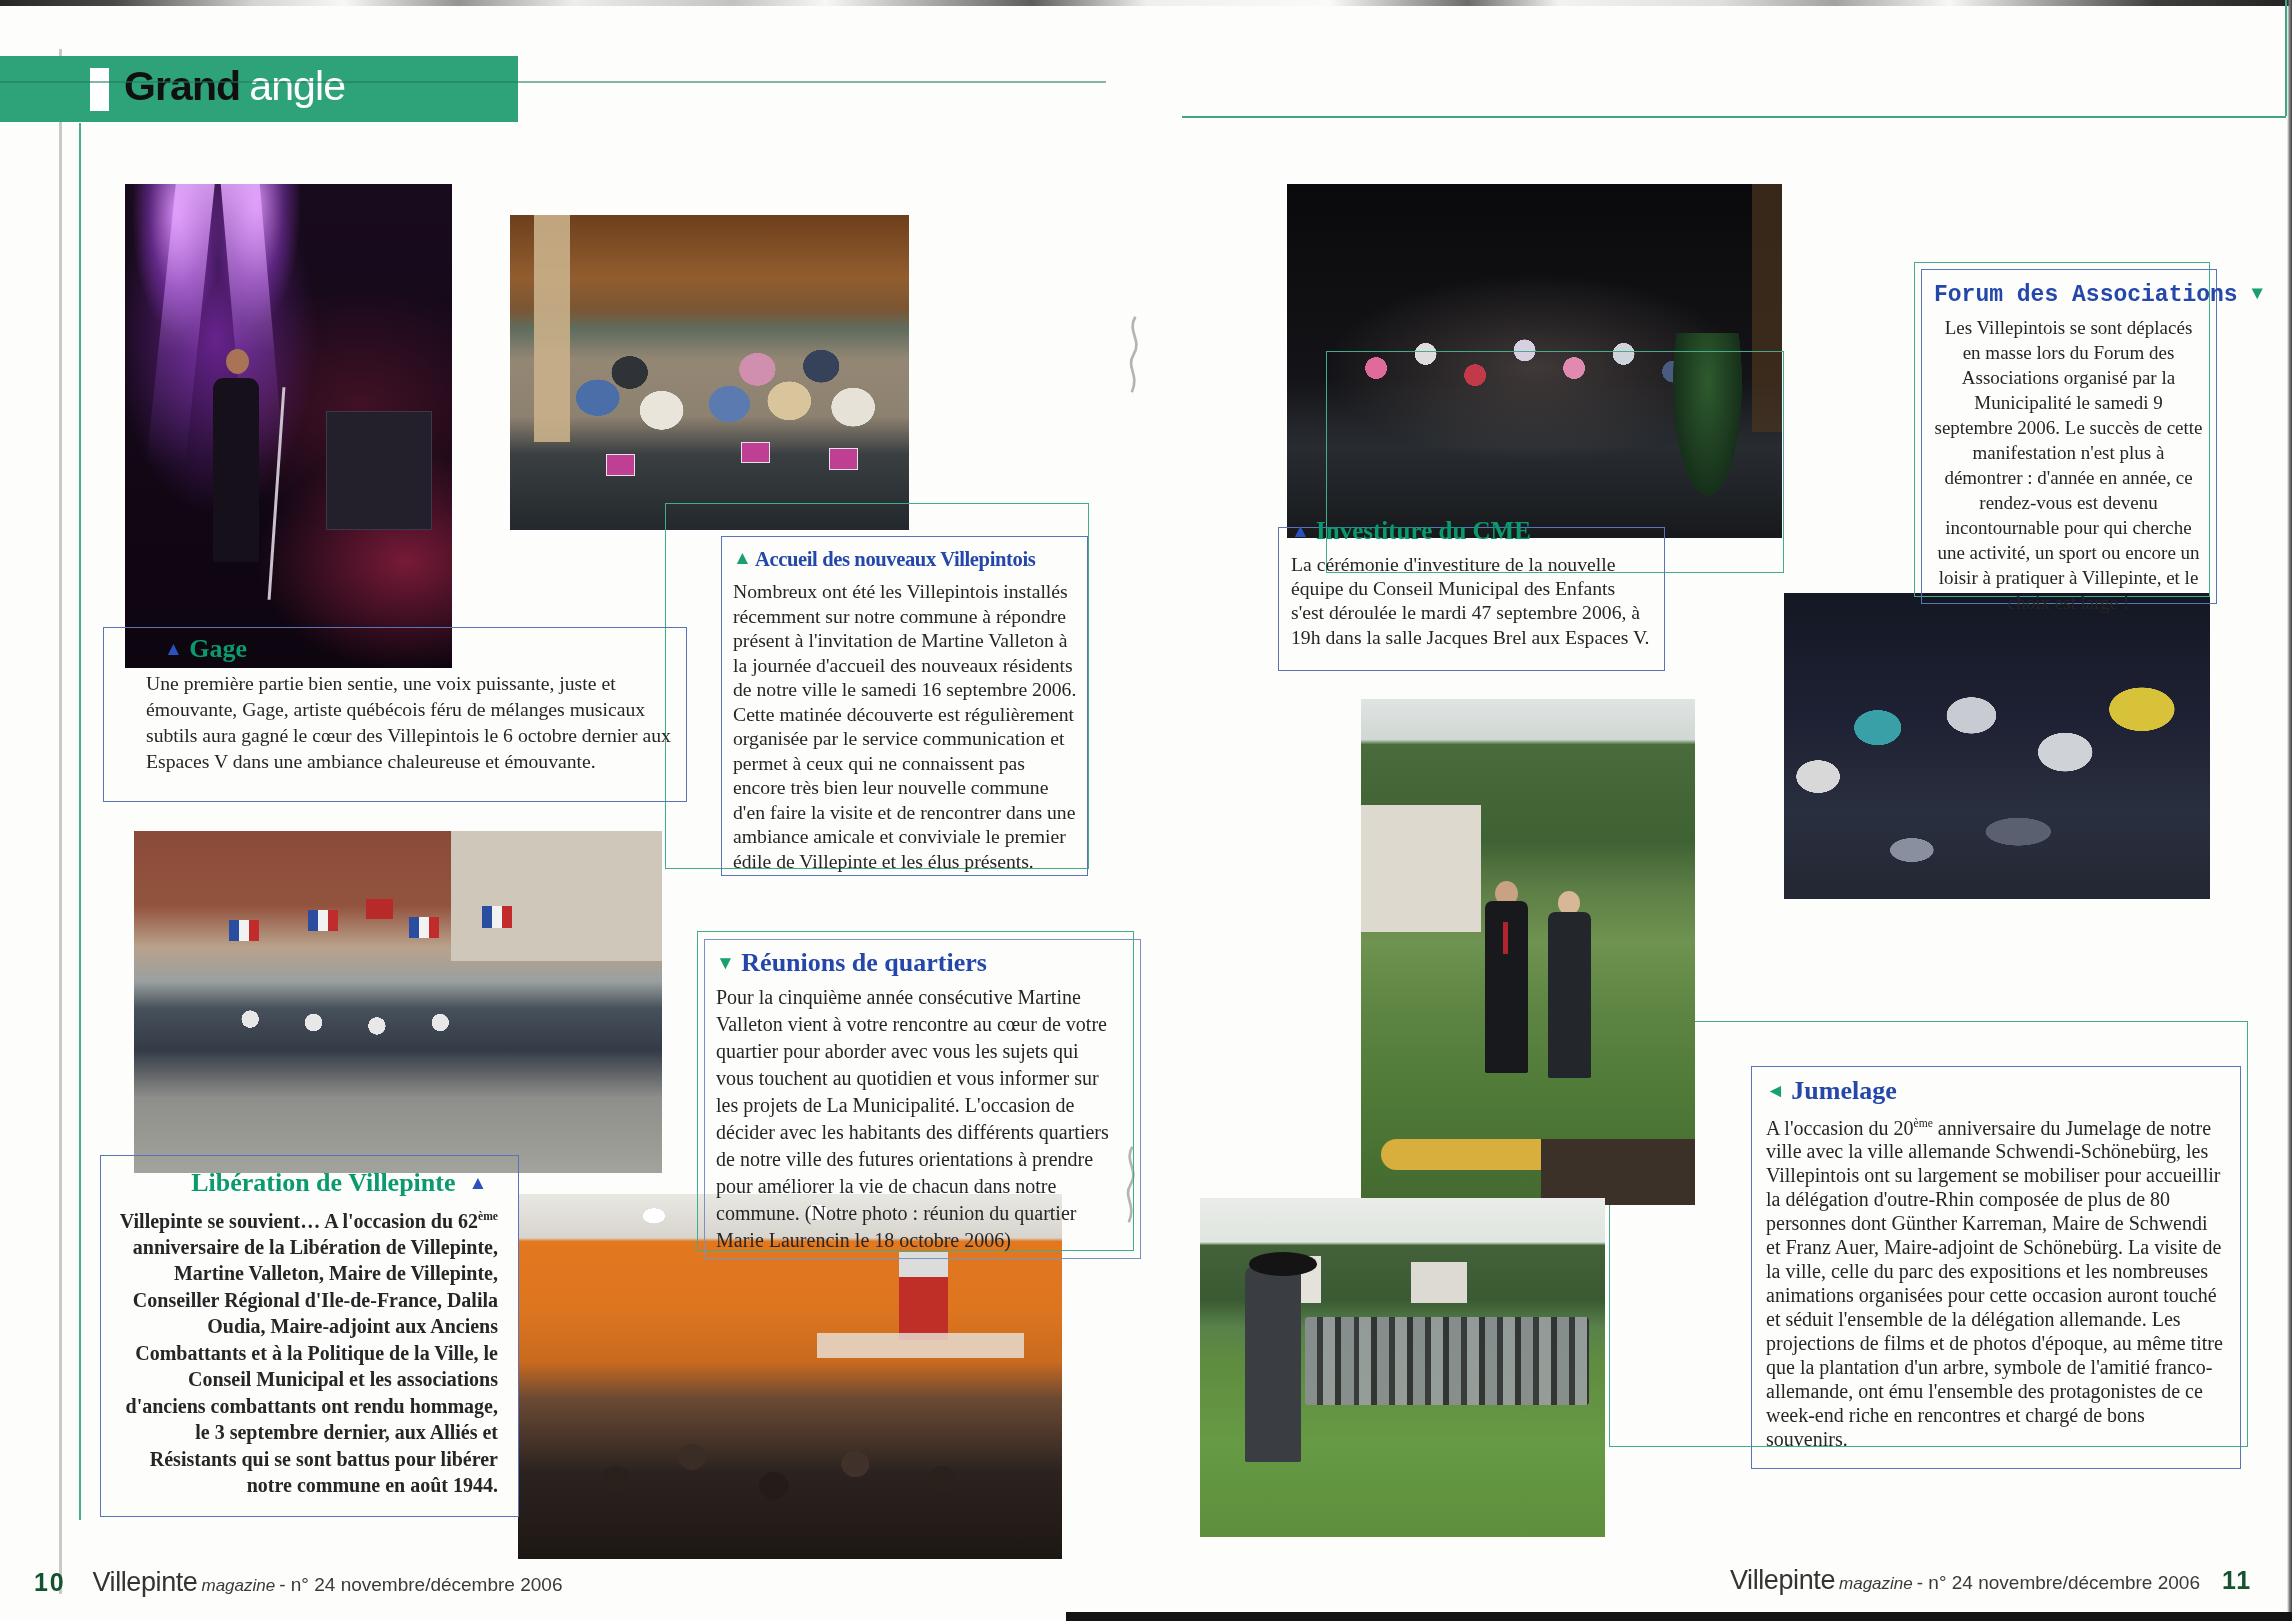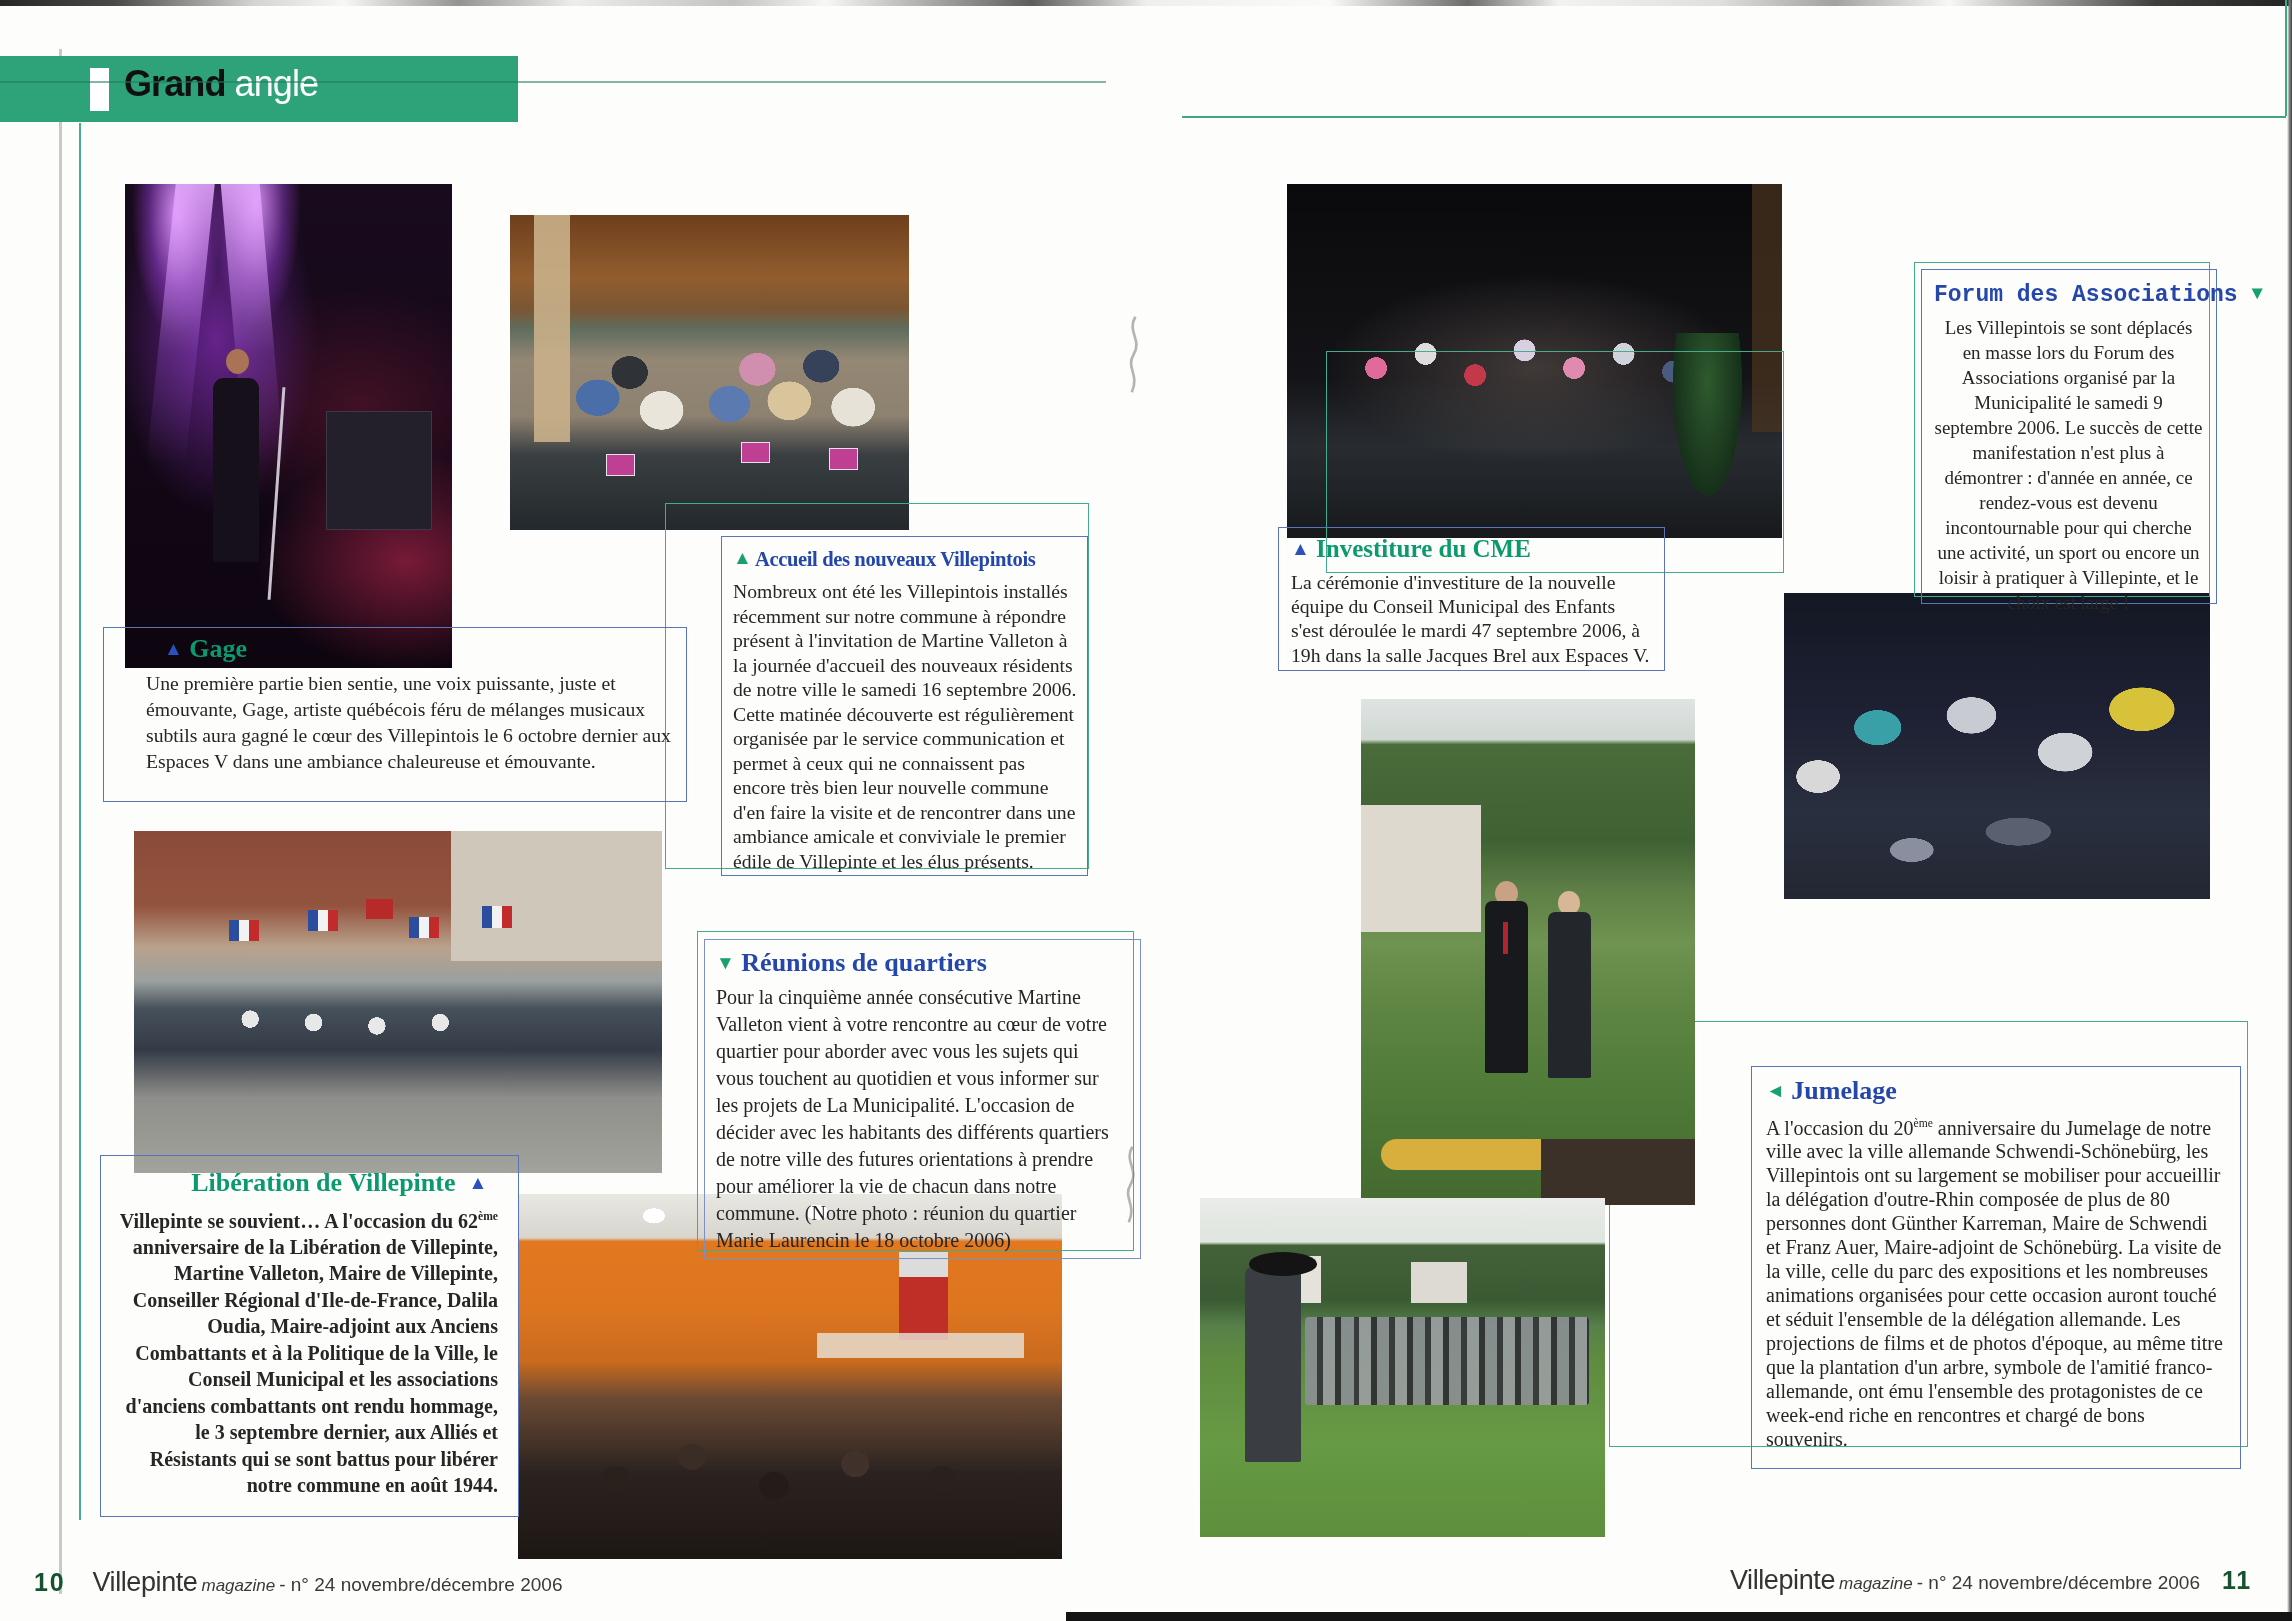--- a/index.html
+++ b/index.html
@@ -14,21 +14,21 @@
       #2e2e2e 94%,#101010 100%);}
   .scan-right{position:absolute;right:0;top:0;width:6.3px;height:1621px;
     background:linear-gradient(90deg,rgba(0,0,0,0),#7a7a7a 45%,#2c2c2c);}
   .scan-bottom{position:absolute;left:1066px;top:1612px;width:1227px;height:9px;background:#141414;}
   .fold-line{position:absolute;left:59px;top:49px;width:2.7px;height:1545px;background:#c9c9c5;}
 
   
   .banner{position:absolute;left:0;top:56px;width:518px;height:66px;background:#2ea379;z-index:6;}
   .banner .bar{position:absolute;left:90px;top:11.6px;width:19px;height:43px;background:#ffffff;}
   .banner .t{position:absolute;left:124px;top:7.2px;font-family:"Liberation Sans",sans-serif;
-             font-size:36px;letter-spacing:-0.9px;white-space:nowrap;}
+             font-size:41px;letter-spacing:-0.9px;white-space:nowrap;}
   .banner .t b{color:#101010;font-weight:700;}
   .banner .t i{color:#ffffff;font-style:normal;font-weight:300;margin-left:9px;}
   .rule-v-left{position:absolute;left:79px;top:123px;width:1.8px;height:1397px;background:#49ac8d;z-index:1;}
   .hair-left{position:absolute;left:0;top:81px;width:1106px;height:1.8px;background:rgba(32,124,96,.55);z-index:7;}
   .hair-right{position:absolute;left:1182px;top:116px;width:1104px;height:1.8px;background:#3fa585;}
   .rule-v-right{position:absolute;left:2285px;top:0;width:1.8px;height:116px;background:#3fa585;}
 
   
   .bind{position:absolute;z-index:2;}
 
@@ -164,21 +164,21 @@
   #cap-accueil h3{font-size:20.6px;letter-spacing:-0.4px;}
   #cap-accueil p{font-size:19.7px;line-height:24.5px;}
 
   #cap-reunions{left:716px;top:948px;width:405px;}
   #cap-reunions p{font-size:20px;line-height:27px;}
 
   #cap-liberation{left:118px;top:1168px;width:380px;text-align:right;}
   #cap-liberation h3{padding-right:10.7px;}
   #cap-liberation p{font-size:20px;line-height:26.5px;font-weight:bold;}
 
-  #cap-investiture{left:1291px;top:534px;width:360px;}
+  #cap-investiture{left:1291px;top:516px;width:360px;}
   #cap-investiture h3{font-size:25px;}
   #cap-investiture p{font-size:19.7px;line-height:24.4px;}
 
   #cap-forum{left:1934px;top:279px;width:269px;text-align:center;}
   #cap-forum h3{font-size:23px;font-family:Liberation Mono, monospace;}
   #cap-forum p{font-size:19px;line-height:25px;}
 
   #cap-jumelage{left:1766px;top:1076px;width:457px;}
   #cap-jumelage p{font-size:20px;line-height:24px;}
 

